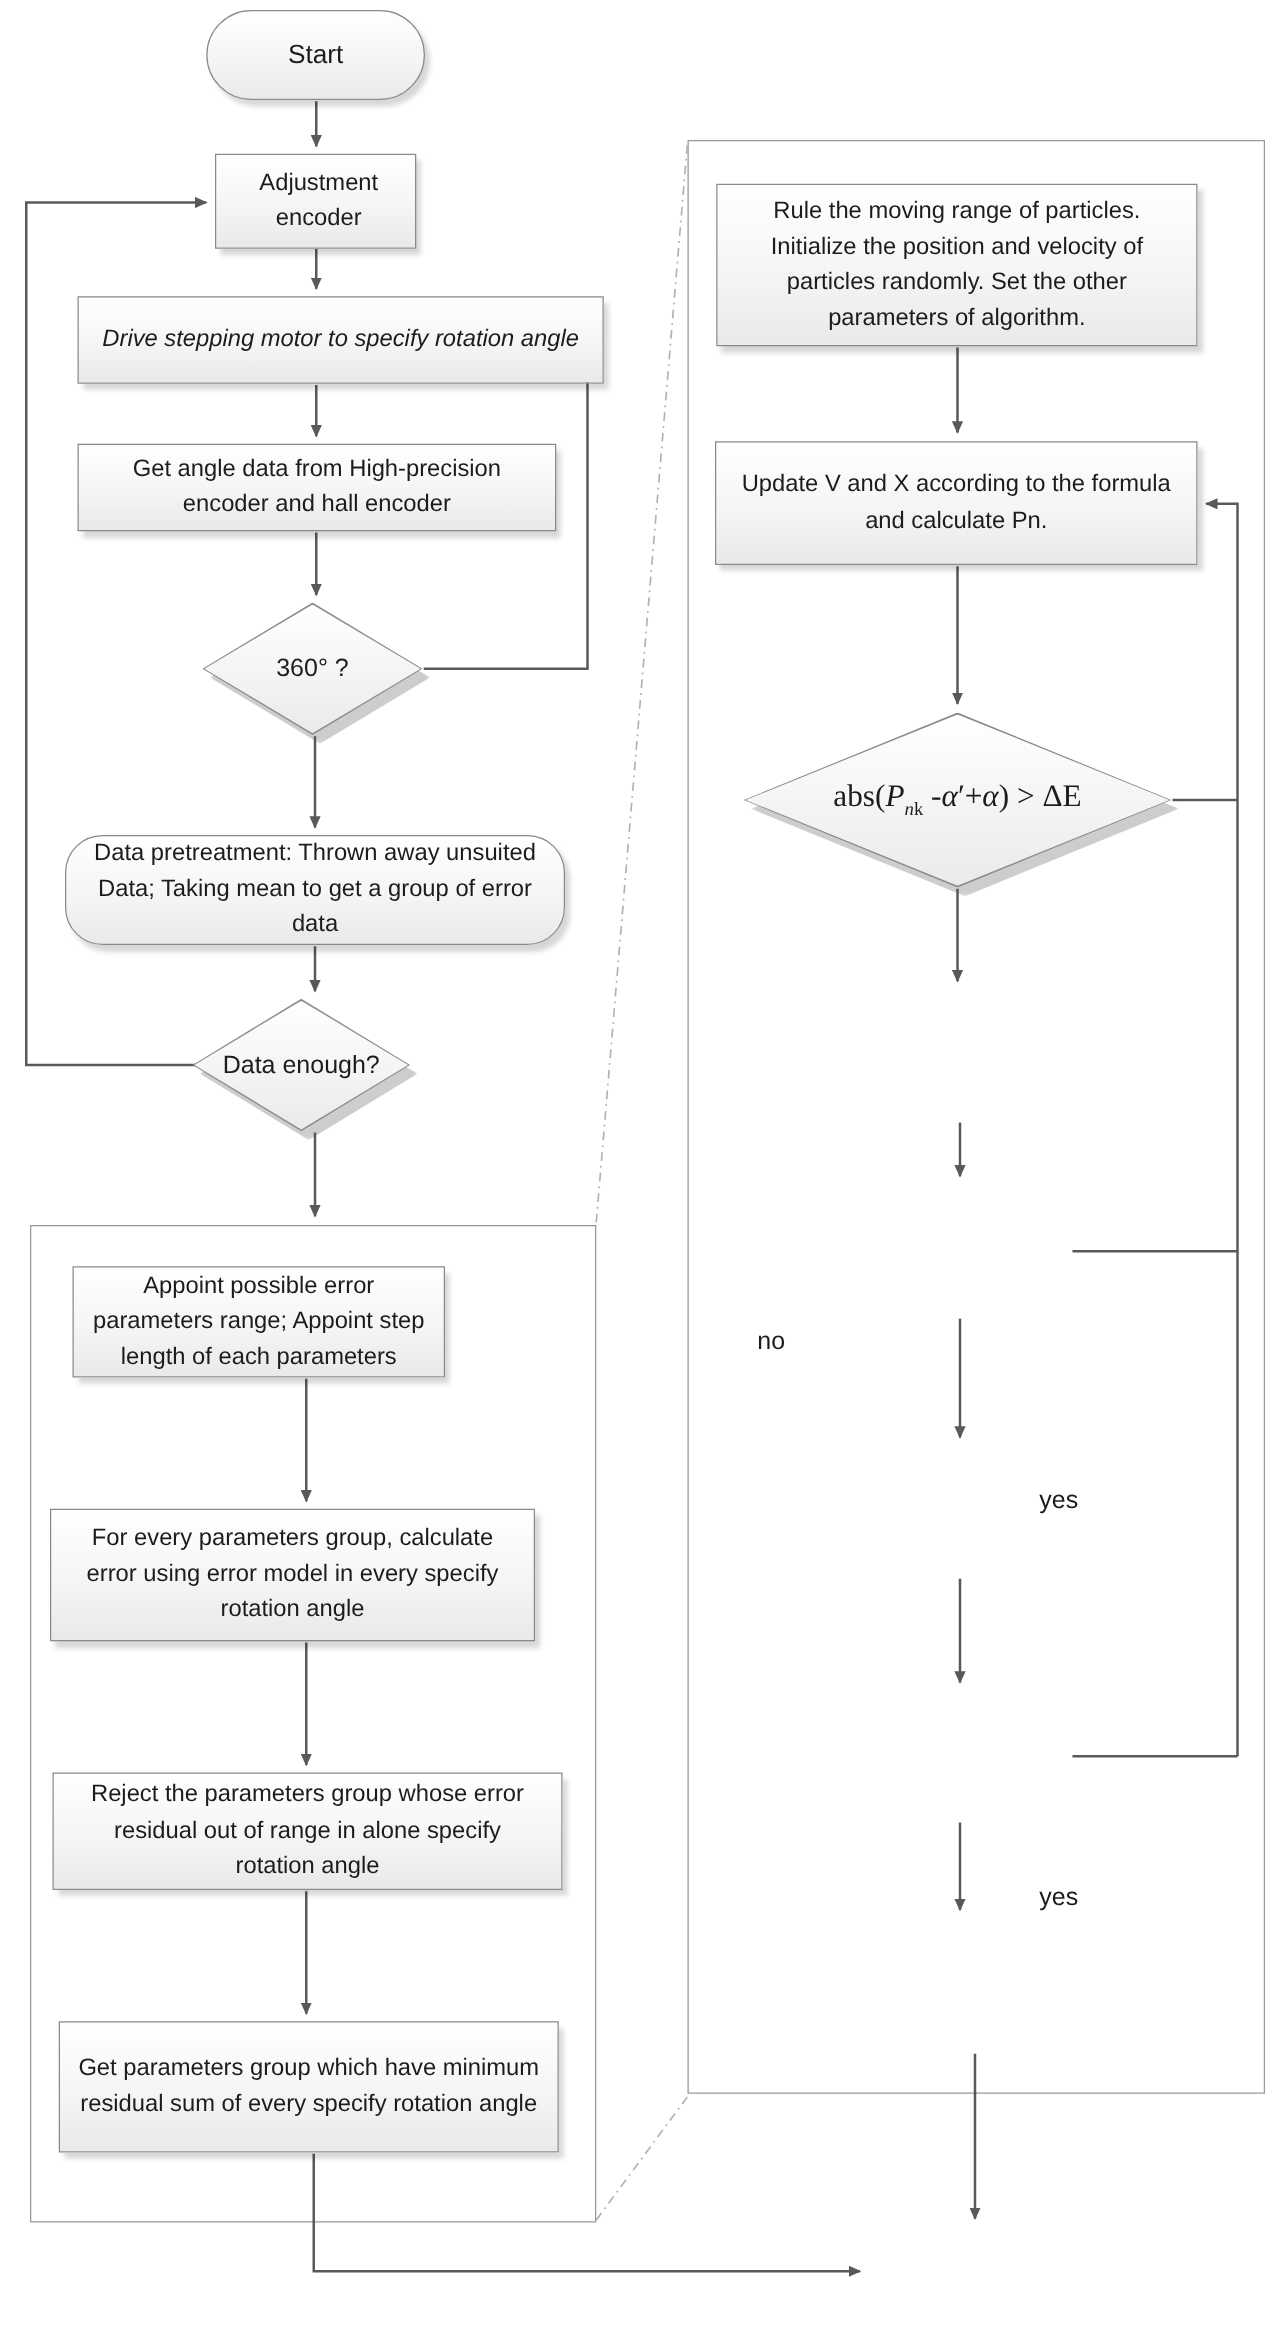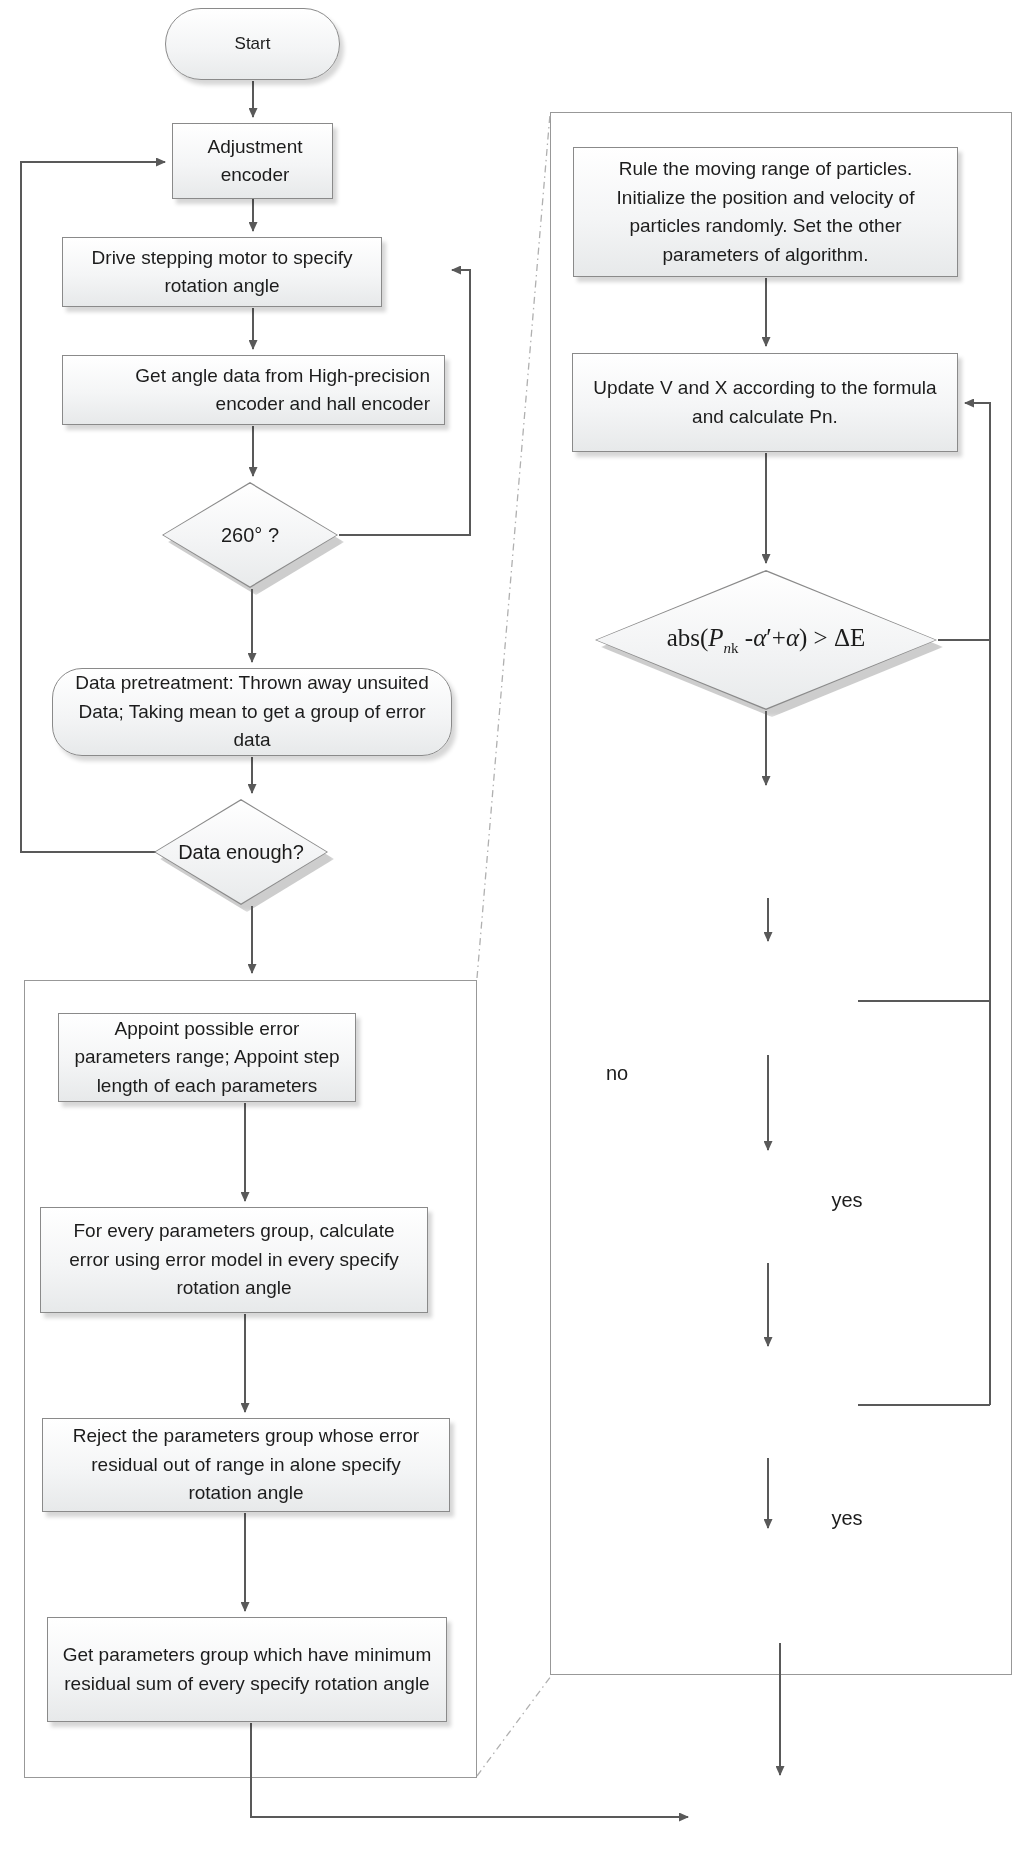--- a/index.html
+++ b/index.html
@@ -15,26 +15,26 @@
   
   svg.edges{position:absolute;left:0;top:0;z-index:1;}
 
   
   .node{position:absolute;z-index:2;display:flex;align-items:center;justify-content:center;
         text-align:center;box-sizing:border-box;font-size:19px;line-height:1.5;}
   .process{background:linear-gradient(180deg,#ffffff 0%,#f4f5f6 55%,#e7e9ea 100%);
            border:1px solid #8a8a8a;box-shadow:4px 5px 4px rgba(0,0,0,0.16);padding:0 14px;}
   .stadium{background:linear-gradient(180deg,#ffffff 0%,#f3f4f5 60%,#e8eaeb 100%);
            border:1px solid #8a8a8a;border-radius:36px;box-shadow:4px 5px 4px rgba(0,0,0,0.16);
-           font-size:17px;}
+           font-size:21px;}
 
   .n-start{left:165px;top:8px;width:175px;height:72px;}
   .n-adj{left:172px;top:123px;width:161px;height:76px;padding-left:19px;}
-  .n-drive{left:62px;top:237px;width:320px;height:70px;}
-  .n-getangle{left:62px;top:355px;width:383px;height:70px;text-align:right;}
+  .n-drive{left:62px;top:237px;width:421px;height:70px;font-style:italic;}
+  .n-getangle{left:62px;top:355px;width:383px;height:70px;}
   .n-pretreat{left:52px;top:668px;width:400px;height:88px;padding:0 20px;border-radius:30px;}
   .n-b1{left:58px;top:1013px;width:298px;height:89px;}
   .n-b2{left:40px;top:1207px;width:388px;height:106px;}
   .n-b3{left:42px;top:1418px;width:408px;height:94px;padding:0 24px;}
   .n-b4{left:47px;top:1617px;width:400px;height:105px;}
   .n-r1{left:573px;top:147px;width:385px;height:130px;padding:1px 8px;}
   .n-r2{left:572px;top:353px;width:386px;height:99px;text-align:center;}
 
   
   .diamond{position:absolute;z-index:2;}
@@ -117,21 +117,21 @@
   </div>
   <div class="node process n-getangle">
     <span>Get angle data from High-precision encoder and hall encoder</span>
   </div>
 
   <div class="diamond n-d360">
     <div class="dshape dsh"></div>
     <div class="dshape dbd"></div>
     <div class="dshape dfl"></div>
     <div class="dtx">
-        <span>260° ?</span>
+        <span>360° ?</span>
       </div>
   </div>
 
   <div class="node process n-pretreat">
     <span>Data pretreatment: Thrown away unsuited Data; Taking mean to get a group of error data</span>
   </div>
 
   <div class="diamond n-denough">
     <div class="dshape dsh"></div>
     <div class="dshape dbd"></div>

